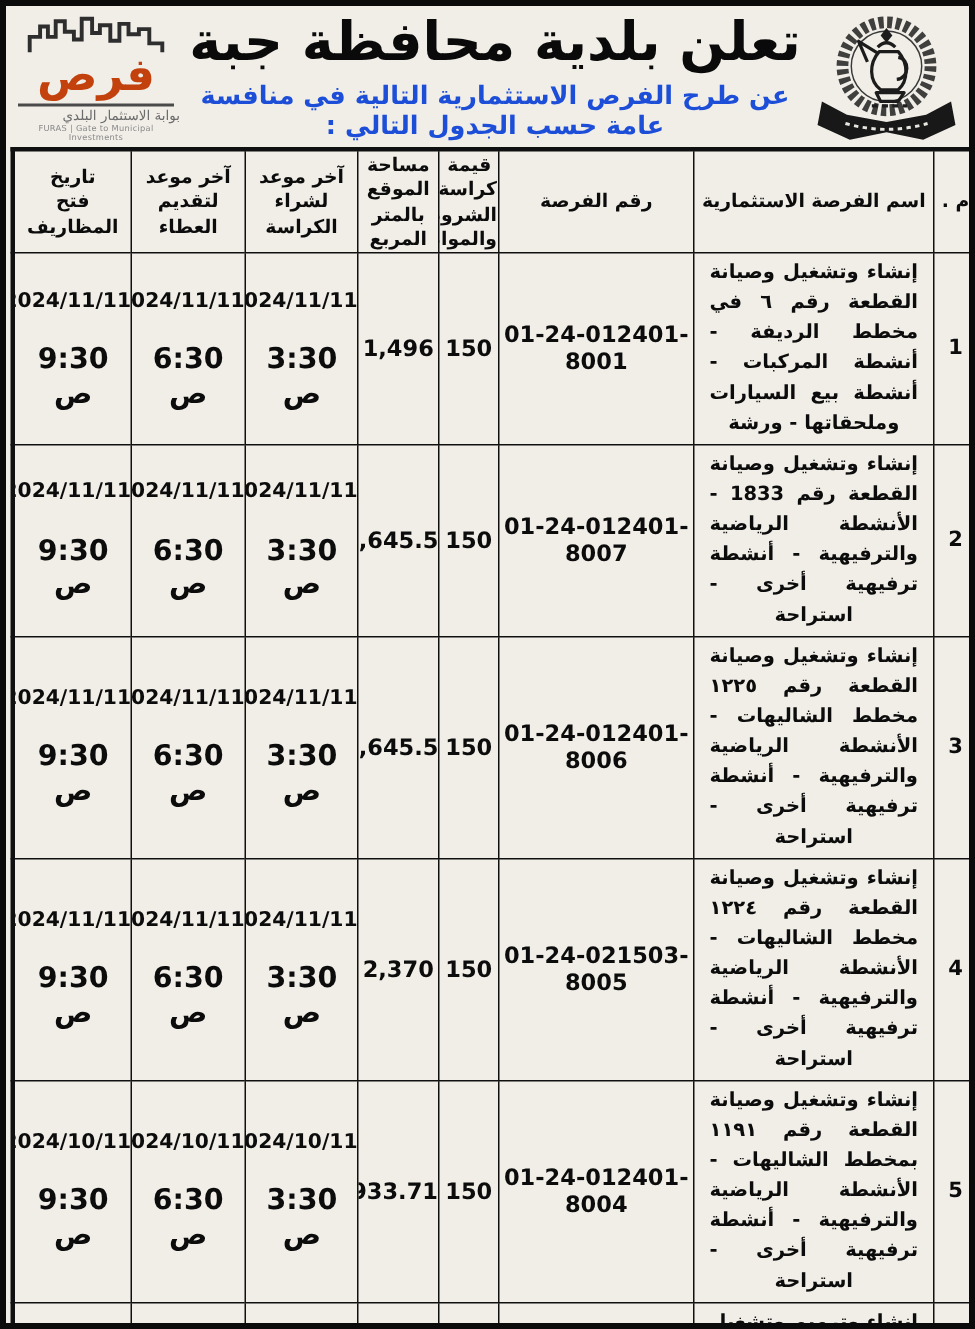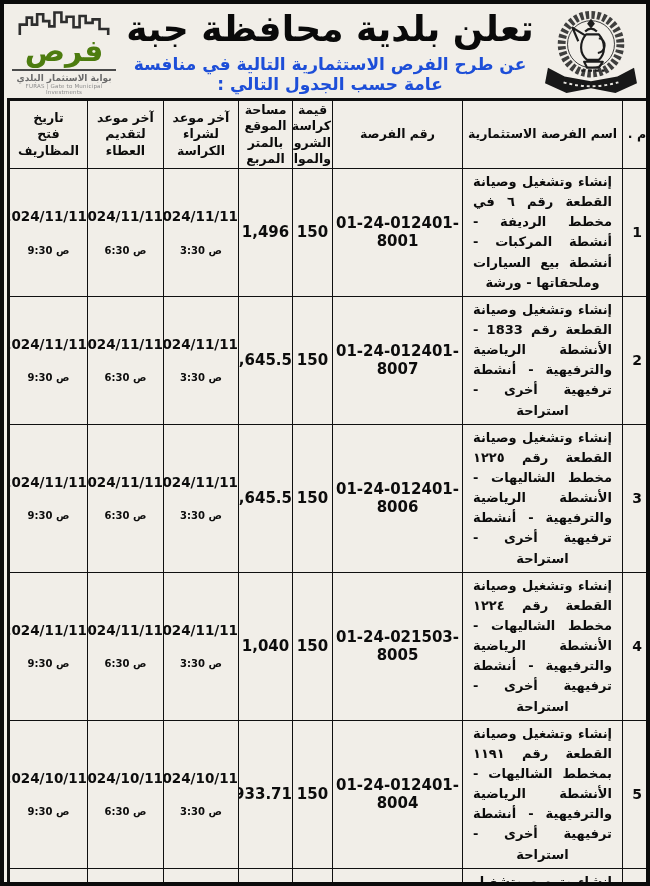--- a/index.html
+++ b/index.html
@@ -14,23 +14,23 @@
     background: #f1eee8;
     border: 4px solid #0b0b0b;
     display: flex; flex-direction: column;
     overflow: hidden;
   }
 
   
   .header { flex: 0 0 94px; display: flex; align-items: flex-start; padding: 3px 4px 0 4px; }
   .logo-block { width: 112px; flex: 0 0 112px; padding-top: 2px; }
   .skyline { display:block; margin: 0 auto; width: 102px; height: 26px; }
-  .fursa-word { font-size: 30px; font-weight: bold; text-align: center; line-height: 1.05; direction: rtl; letter-spacing: 1px; color:#4d7c0f; }
+  .fursa-word { font-size: 30px; font-weight: bold; text-align: center; line-height: 1.05; direction: rtl; letter-spacing: 1px; color:#c2410c; }
   .logo-sep { border-top: 2px solid #4a4a4a; margin: 2px 4px 2px 4px; }
-  .tag-ar { font-size: 9px; font-weight: bold; color: #6b6b6b; text-align: center; direction: rtl; }
+  .tag-ar { font-size: 9px; font-weight: normal; color: #6b6b6b; direction: rtl; }
   .tag-en { font-size: 5.5px; color: #8a8a8a; text-align: center; letter-spacing: .2px; }
 
   .titles { flex: 1; direction: rtl; text-align: center; padding-top: 1px; }
   .main-title { font-size: 36px; font-weight: bold; line-height: 1.15; color: #0a0a0a; }
   .sub-title { font-size: 17px; font-weight: bold; margin-top: 5px; color: #1d4ed8; }
 
   .emblem-block { width: 102px; flex: 0 0 102px; }
   .emblem-svg { display:block; width: 98px; height: 90px; margin: 0 auto; }
 
   
@@ -53,21 +53,21 @@
   .opps tbody tr:nth-child(3) { height: 108px; }
   .opps tbody tr:nth-child(4) { height: 107px; }
   .opps tbody tr:nth-child(5) { height: 110px; }
   .opps tbody tr:nth-child(6) { height: 107px; }
   .opps tbody tr:nth-child(7) { height: 66px; }
   td.c-index { font-size: 14px; }
   td.c-name  { font-size: 13px; line-height: 1.55; padding: 3px 10px; text-align: justify; text-align-last: center; }
   td.c-mid   { font-size: 15px; }
   .ltr { direction: ltr; unicode-bidi: isolate; display: inline-block; }
   .cell-date { font-size: 13.5px; line-height: 1.2; }
-  .cell-time { font-size: 10px; margin-top: 20px; line-height: 1.2; }
+  .cell-time { font-size: 19px; margin-top: 20px; line-height: 1.2; }
 </style>
 </head>
 <body>
 
 <div class="page">
 
   <div class="header">
 
     <div class="logo-block">
       <svg class="skyline" viewBox="0 0 110 30">
@@ -192,21 +192,21 @@
       <td>
         <div class="cell-date"><span class="ltr">2024/11/11</span></div>
         <div class="cell-time"><span class="ltr">9:30 ص</span></div>
       </td>
     </tr>
         <tr>
       <td class="c-index">4</td>
       <td class="c-name">إنشاء وتشغيل وصيانة القطعة رقم ١٢٢٤ مخطط الشاليهات - الأنشطة الرياضية والترفيهية - أنشطة ترفيهية أخرى - استراحة</td>
       <td class="c-mid"><span class="ltr">01-24-021503-8005</span></td>
       <td class="c-mid"><span class="ltr">150</span></td>
-      <td class="c-mid"><span class="ltr">1,040</span></td>
+      <td class="c-mid"><span class="ltr">2,370</span></td>
       <td>
         <div class="cell-date"><span class="ltr">2024/11/11</span></div>
         <div class="cell-time"><span class="ltr">3:30 ص</span></div>
       </td>
       <td>
         <div class="cell-date"><span class="ltr">2024/11/11</span></div>
         <div class="cell-time"><span class="ltr">6:30 ص</span></div>
       </td>
       <td>
         <div class="cell-date"><span class="ltr">2024/11/11</span></div>

